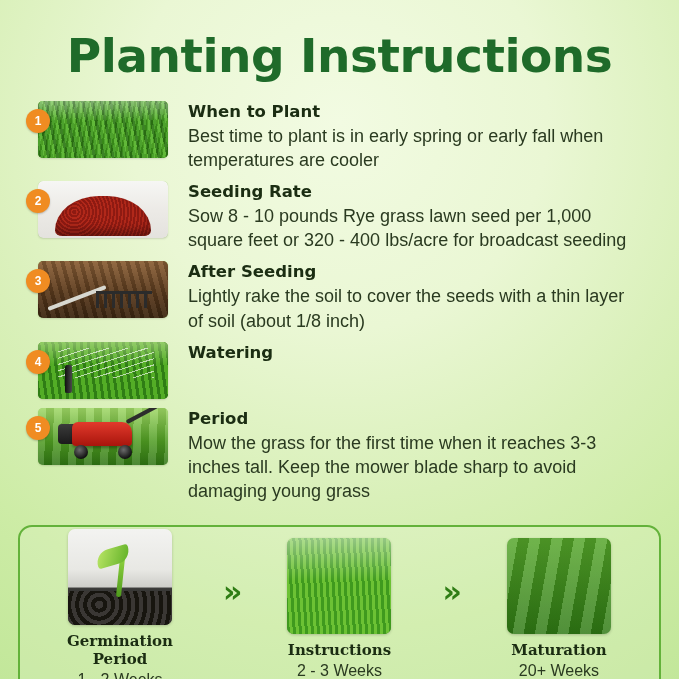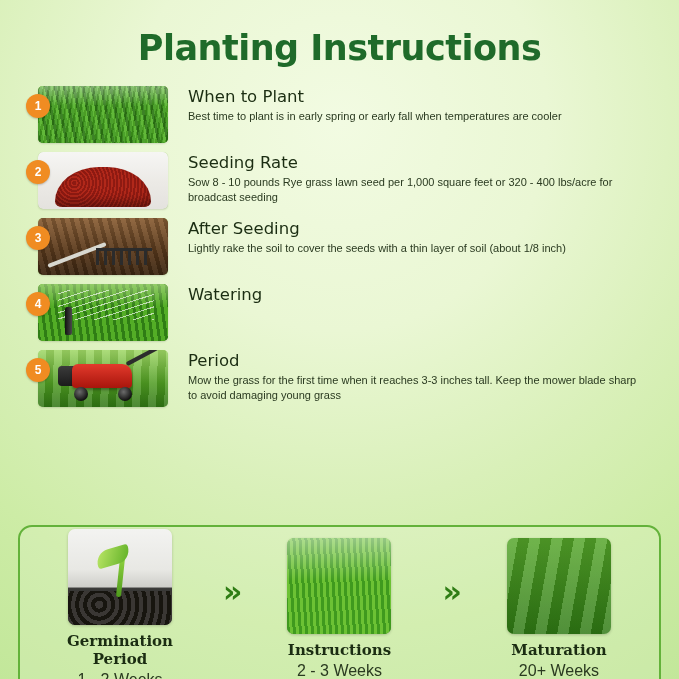--- a/index.html
+++ b/index.html
@@ -17,21 +17,21 @@
   }
   .page {
     position: relative;
     width: 679px;
     height: 679px;
     box-sizing: border-box;
     padding: 0;
   }
   .title {
     text-align: center;
-    font-size: 35px;
+    font-size: 47px;
     font-weight: bold;
     color: #1f6b2a;
     letter-spacing: -0.5px;
     margin: 28px 0 18px 0;
     font-family: "DejaVu Sans", sans-serif;
   }
   .steps {
     padding: 0 36px 0 38px;
   }
   .step {
@@ -71,27 +71,27 @@
     z-index: 5;
     box-shadow: 0 1px 2px rgba(0,0,0,0.22);
   }
   .step-text {
     padding-left: 20px;
     padding-top: 1px;
     flex: 1;
   }
   .step-head {
     font-size: 16.5px;
-    font-weight: normal;
+    font-weight: bold;
     color: #1b2d12;
     margin-bottom: 3px;
     font-family: "DejaVu Sans", sans-serif;
   }
   .step-body {
-    font-size: 11px;
+    font-size: 18px;
     line-height: 1.34;
     color: #2a3a20;
   }
 
   
   .art { position:absolute; inset:0; }
 
   
   .art-grass1 {
     background:

